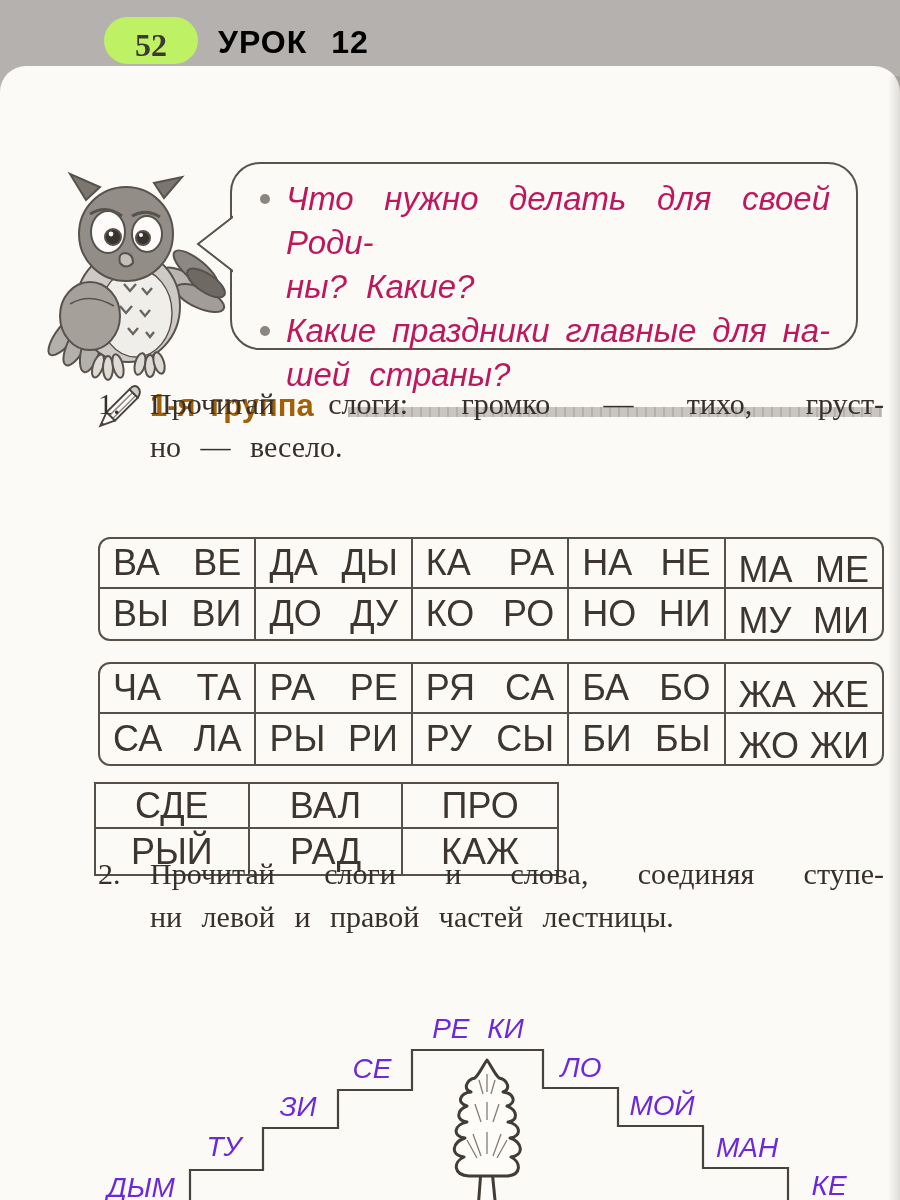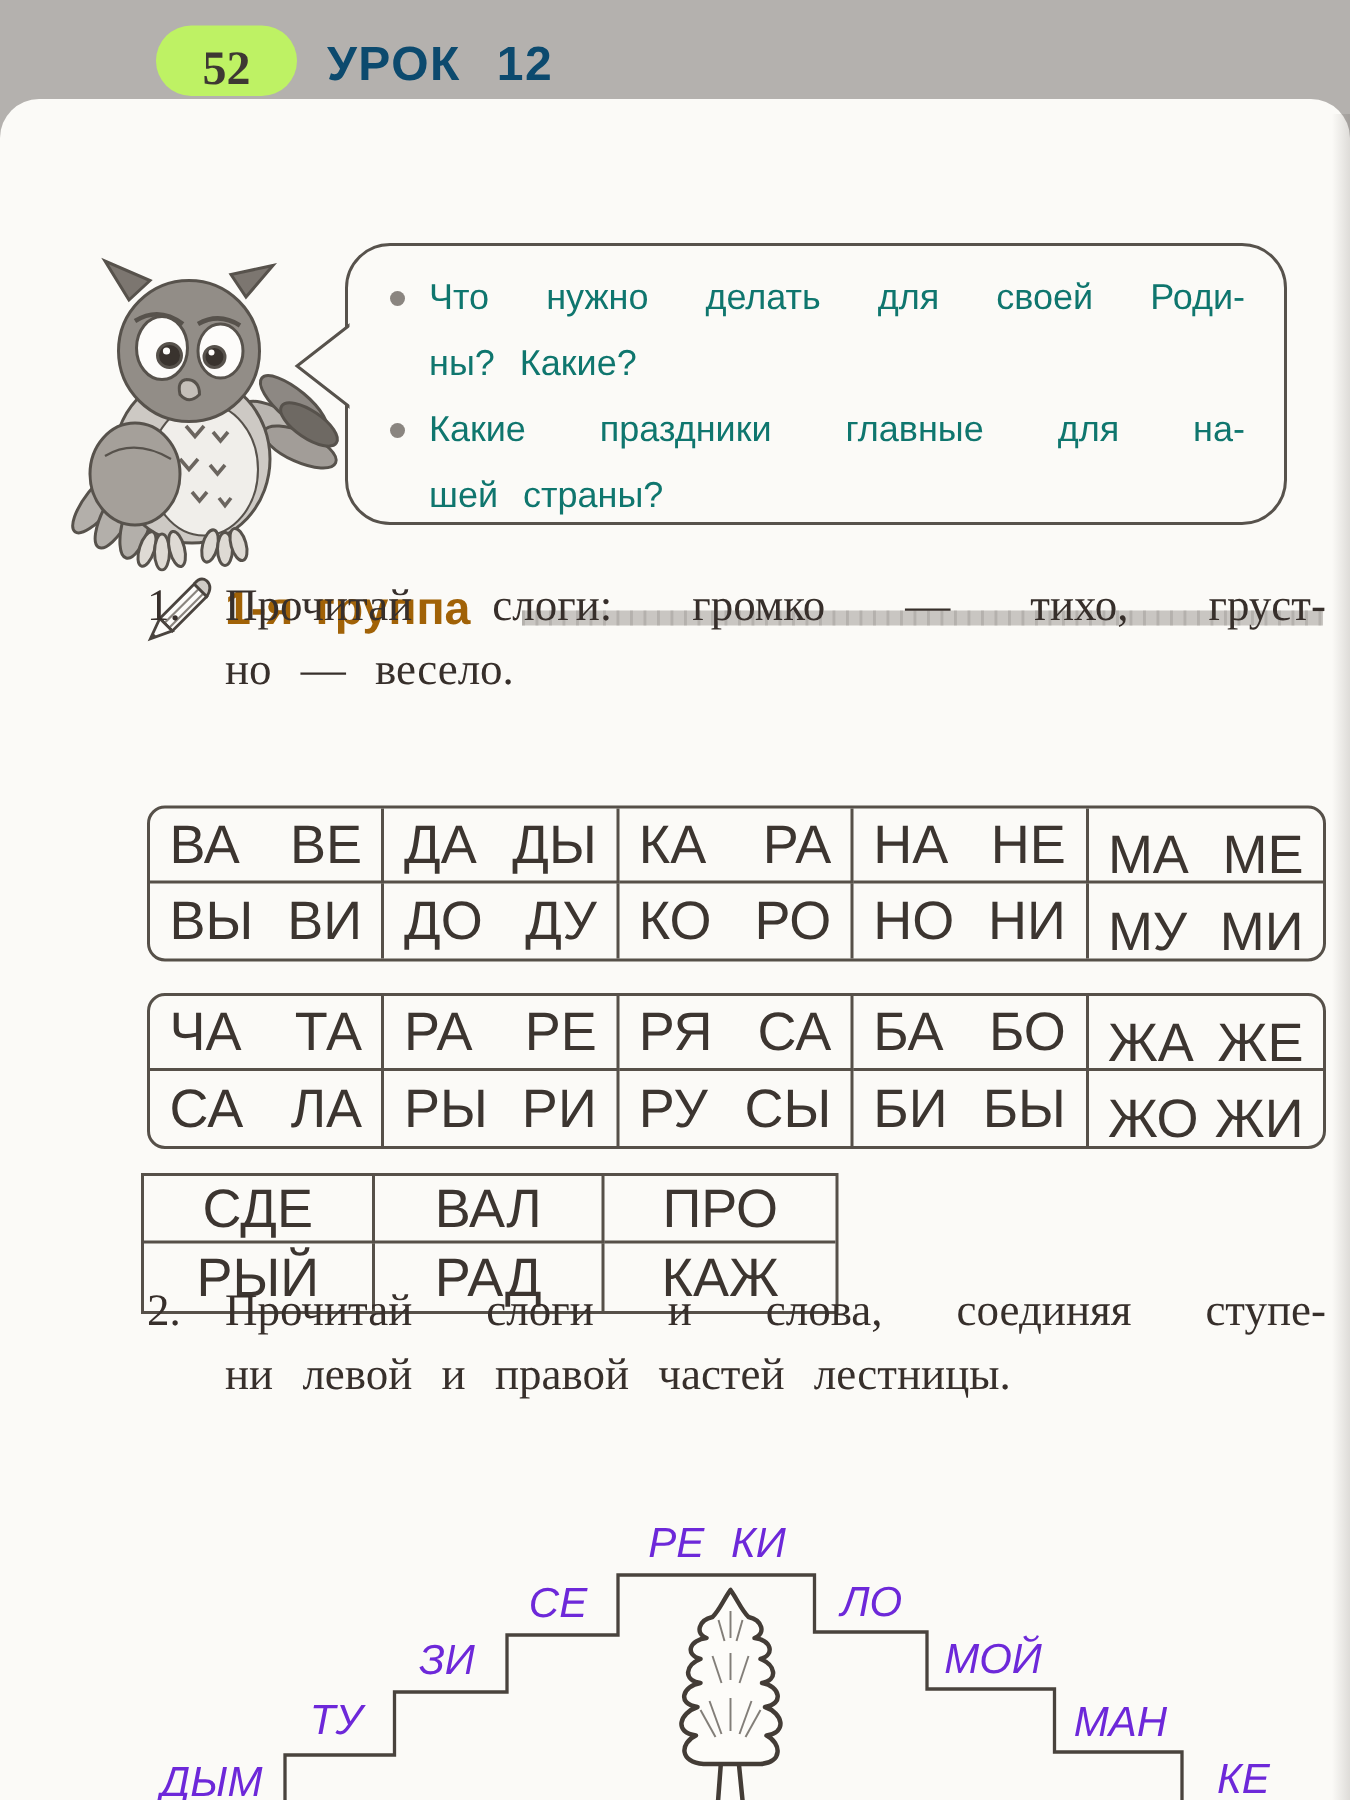--- a/index.html
+++ b/index.html
@@ -24,36 +24,36 @@
   }
   
   .page-pill {
     position:absolute; left:104px; top:17px; width:94px; height:47px;
     background:#bef264; border-radius:24px;
     display:flex; align-items:flex-end; justify-content:center;
     font-family:"Liberation Serif", serif; font-weight:bold; font-size:32px; color:#3e3833;
   }
   .lesson-title {
     position:absolute; left:218px; top:22px; height:40px; line-height:40px;
-    font-weight:bold; font-size:32px; letter-spacing:1px; word-spacing:14px; color:#0c4a6e;
+    font-weight:bold; font-size:32px; letter-spacing:1px; word-spacing:14px; color:#000000;
   }
   
   .owl { position:absolute; left:28px; top:100px; width:205px; height:215px; }
   .bubble {
     position:absolute; left:230px; top:96px; width:628px; height:188px;
     border:2px solid #57524c; border-radius:30px; background:#fbfaf7;
     padding:13px 26px 0 22px;
   }
   .bubble-tail { position:absolute; left:-37px; top:50px; width:40px; height:60px; }
   .bubble-item { display:flex; }
   .bubble-dot {
     width:10px; height:10px; border-radius:50%; background:#8a8580;
     margin:17px 16px 0 6px; flex:none;
   }
-  .bubble-text { flex:1; font-size:24px; line-height:44px; color:#0f766e; }
+  .bubble-text { flex:1; font-size:33px; line-height:44px; color:#be185d;font-style:italic; }
   .b-line1 { display:block; text-align:justify; text-align-last:justify; }
   .b-line2 { display:block; word-spacing:10px; }
   
   .section-head { position:absolute; left:94px; top:318px; display:flex; align-items:center; }
   .pencil { width:48px; height:44px; margin-right:8px; }
   .section-label { font-weight:bold; font-size:31px; color:#a16207; word-spacing:6px; }
   .section-bar {
     position:absolute; left:348px; top:341px; width:534px; height:10px;
     background:#c9c6c2;
     background-image:linear-gradient(90deg, rgba(160,156,152,.5) 0 2px, transparent 2px 7px);

